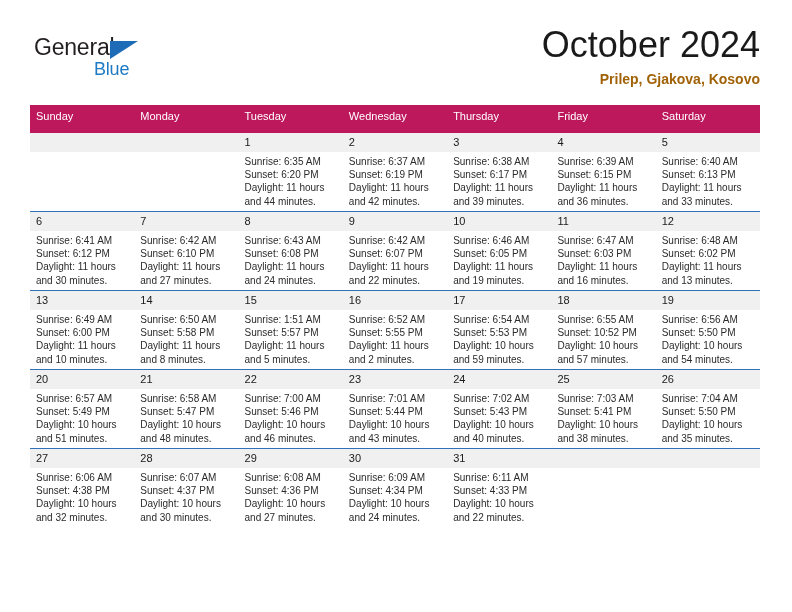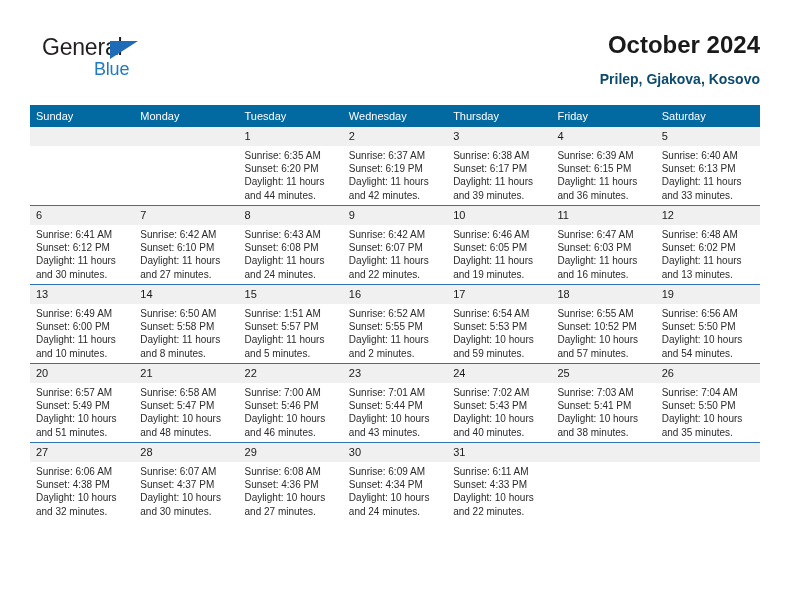--- a/index.html
+++ b/index.html
@@ -37,21 +37,20 @@
     height: 58px;
   }
   .brand-general {
     position: absolute;
     left: 0;
     top: 0;
     font-size: 23px;
     letter-spacing: -0.2px;
     color: #231f20;
     line-height: 26px;
-    margin-left: 8px;
   }
   .brand-flag {
     position: absolute;
     left: 76px;
     top: 7px;
     width: 0;
     height: 0;
     border-left: 28px solid #1e6bb8;
     border-bottom: 18px solid transparent;
   }
@@ -64,51 +63,51 @@
     color: #1f7ac4;
     line-height: 26px;
   }
   .title-block {
     position: absolute;
     right: 0;
     top: 0;
     text-align: right;
   }
   .month-title {
-    font-size: 24px;
-    font-weight: bold;
+    font-size: 36px;
+    font-weight: normal;
     color: #1a1a1a;
     line-height: 34px;
     white-space: nowrap;
   }
   .location {
     font-size: 14px;
     font-weight: bold;
-    color: #0c4a6e;
+    color: #a16207;
     line-height: 20px;
     margin-top: 7px;
     white-space: nowrap;
   }
 
   
   .calendar {
     position: absolute;
     left: 30px;
     top: 105px;
     width: 730px;
     border-collapse: collapse;
     table-layout: fixed;
   }
   .calendar th {
-    background: #0369a1;
+    background: #be185d;
     color: #ffffff;
     font-size: 11px;
     font-weight: normal;
     text-align: left;
-    padding: 5px 0 5px 6px;
+    padding: 5px 0 11px 6px;
     height: 11px;
     border: none;
   }
   .calendar td {
     vertical-align: top;
     padding: 0;
     border: none;
     border-top: 1px solid #3071b9;
     height: 78px;
     width: 104.28px;

